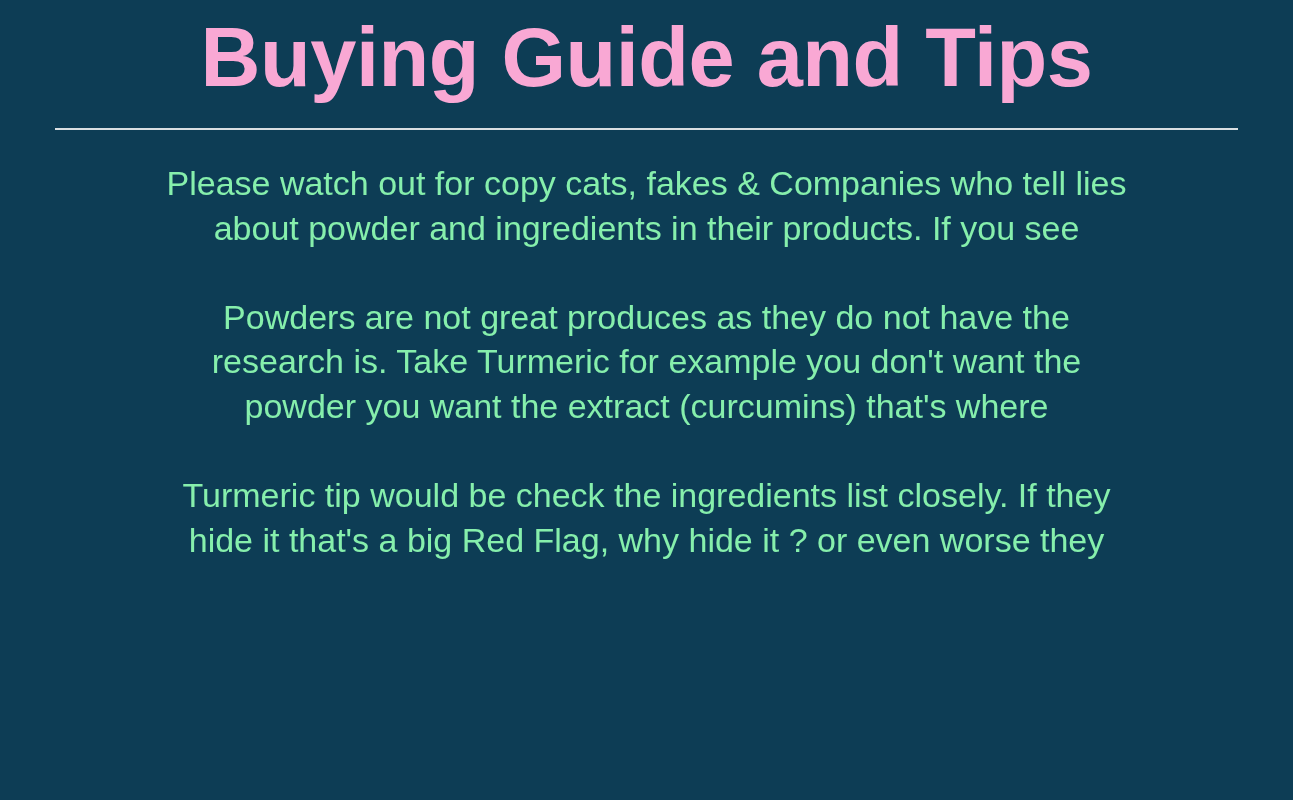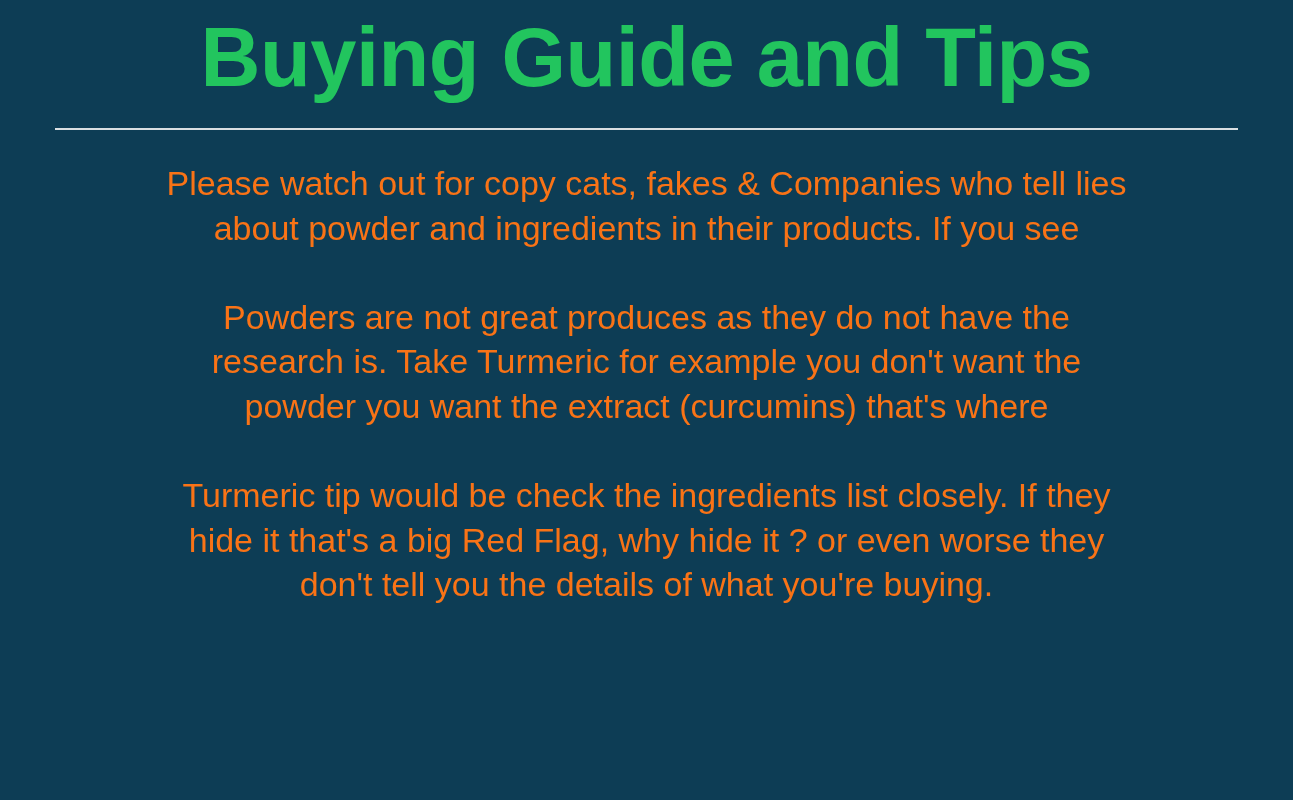--- a/index.html
+++ b/index.html
@@ -31,21 +31,21 @@
     top: 6px;
     left: 0;
     width: 1293px;
     text-align: center;
   }
 
   .page-title {
     display: block;
     margin: 0;
     padding: 0;
-    color: #22c55e;
+    color: #f9a8d4;
     font-family: "Liberation Sans", sans-serif;
     font-weight: bold;
     font-size: 83px;
     line-height: 104px;
     letter-spacing: -0.5px;
     white-space: nowrap;
   }
 
   
   .title-rule {
@@ -60,21 +60,21 @@
     padding: 0;
   }
 
   
   .body-block {
     position: absolute;
     top: 161px;
     left: 0;
     width: 1293px;
     text-align: center;
-    color: #f97316;
+    color: #86efac;
     font-family: "Liberation Sans", sans-serif;
     font-weight: normal;
     font-size: 34px;
     line-height: 44.6px;
   }
 
   .para {
     margin: 0;
     padding: 0;
     white-space: nowrap;
@@ -114,18 +114,17 @@
       <span class="para-line">Powders are not great produces as they do not have the</span>
       <span class="para-line">research is. Take Turmeric for example you don't want the</span>
       <span class="para-line">powder you want the extract (curcumins) that's where</span>
     </p>
 
     <span class="para-gap"></span>
 
     <p class="para">
       <span class="para-line">Turmeric tip would be check the ingredients list closely. If they</span>
       <span class="para-line">hide it that's a big Red Flag, why hide it ? or even worse they</span>
-      <span class="para-line">don't tell you the details of what you're buying.</span>
     </p>
 
   </div>
 
 </div>
 
 </body></html>

